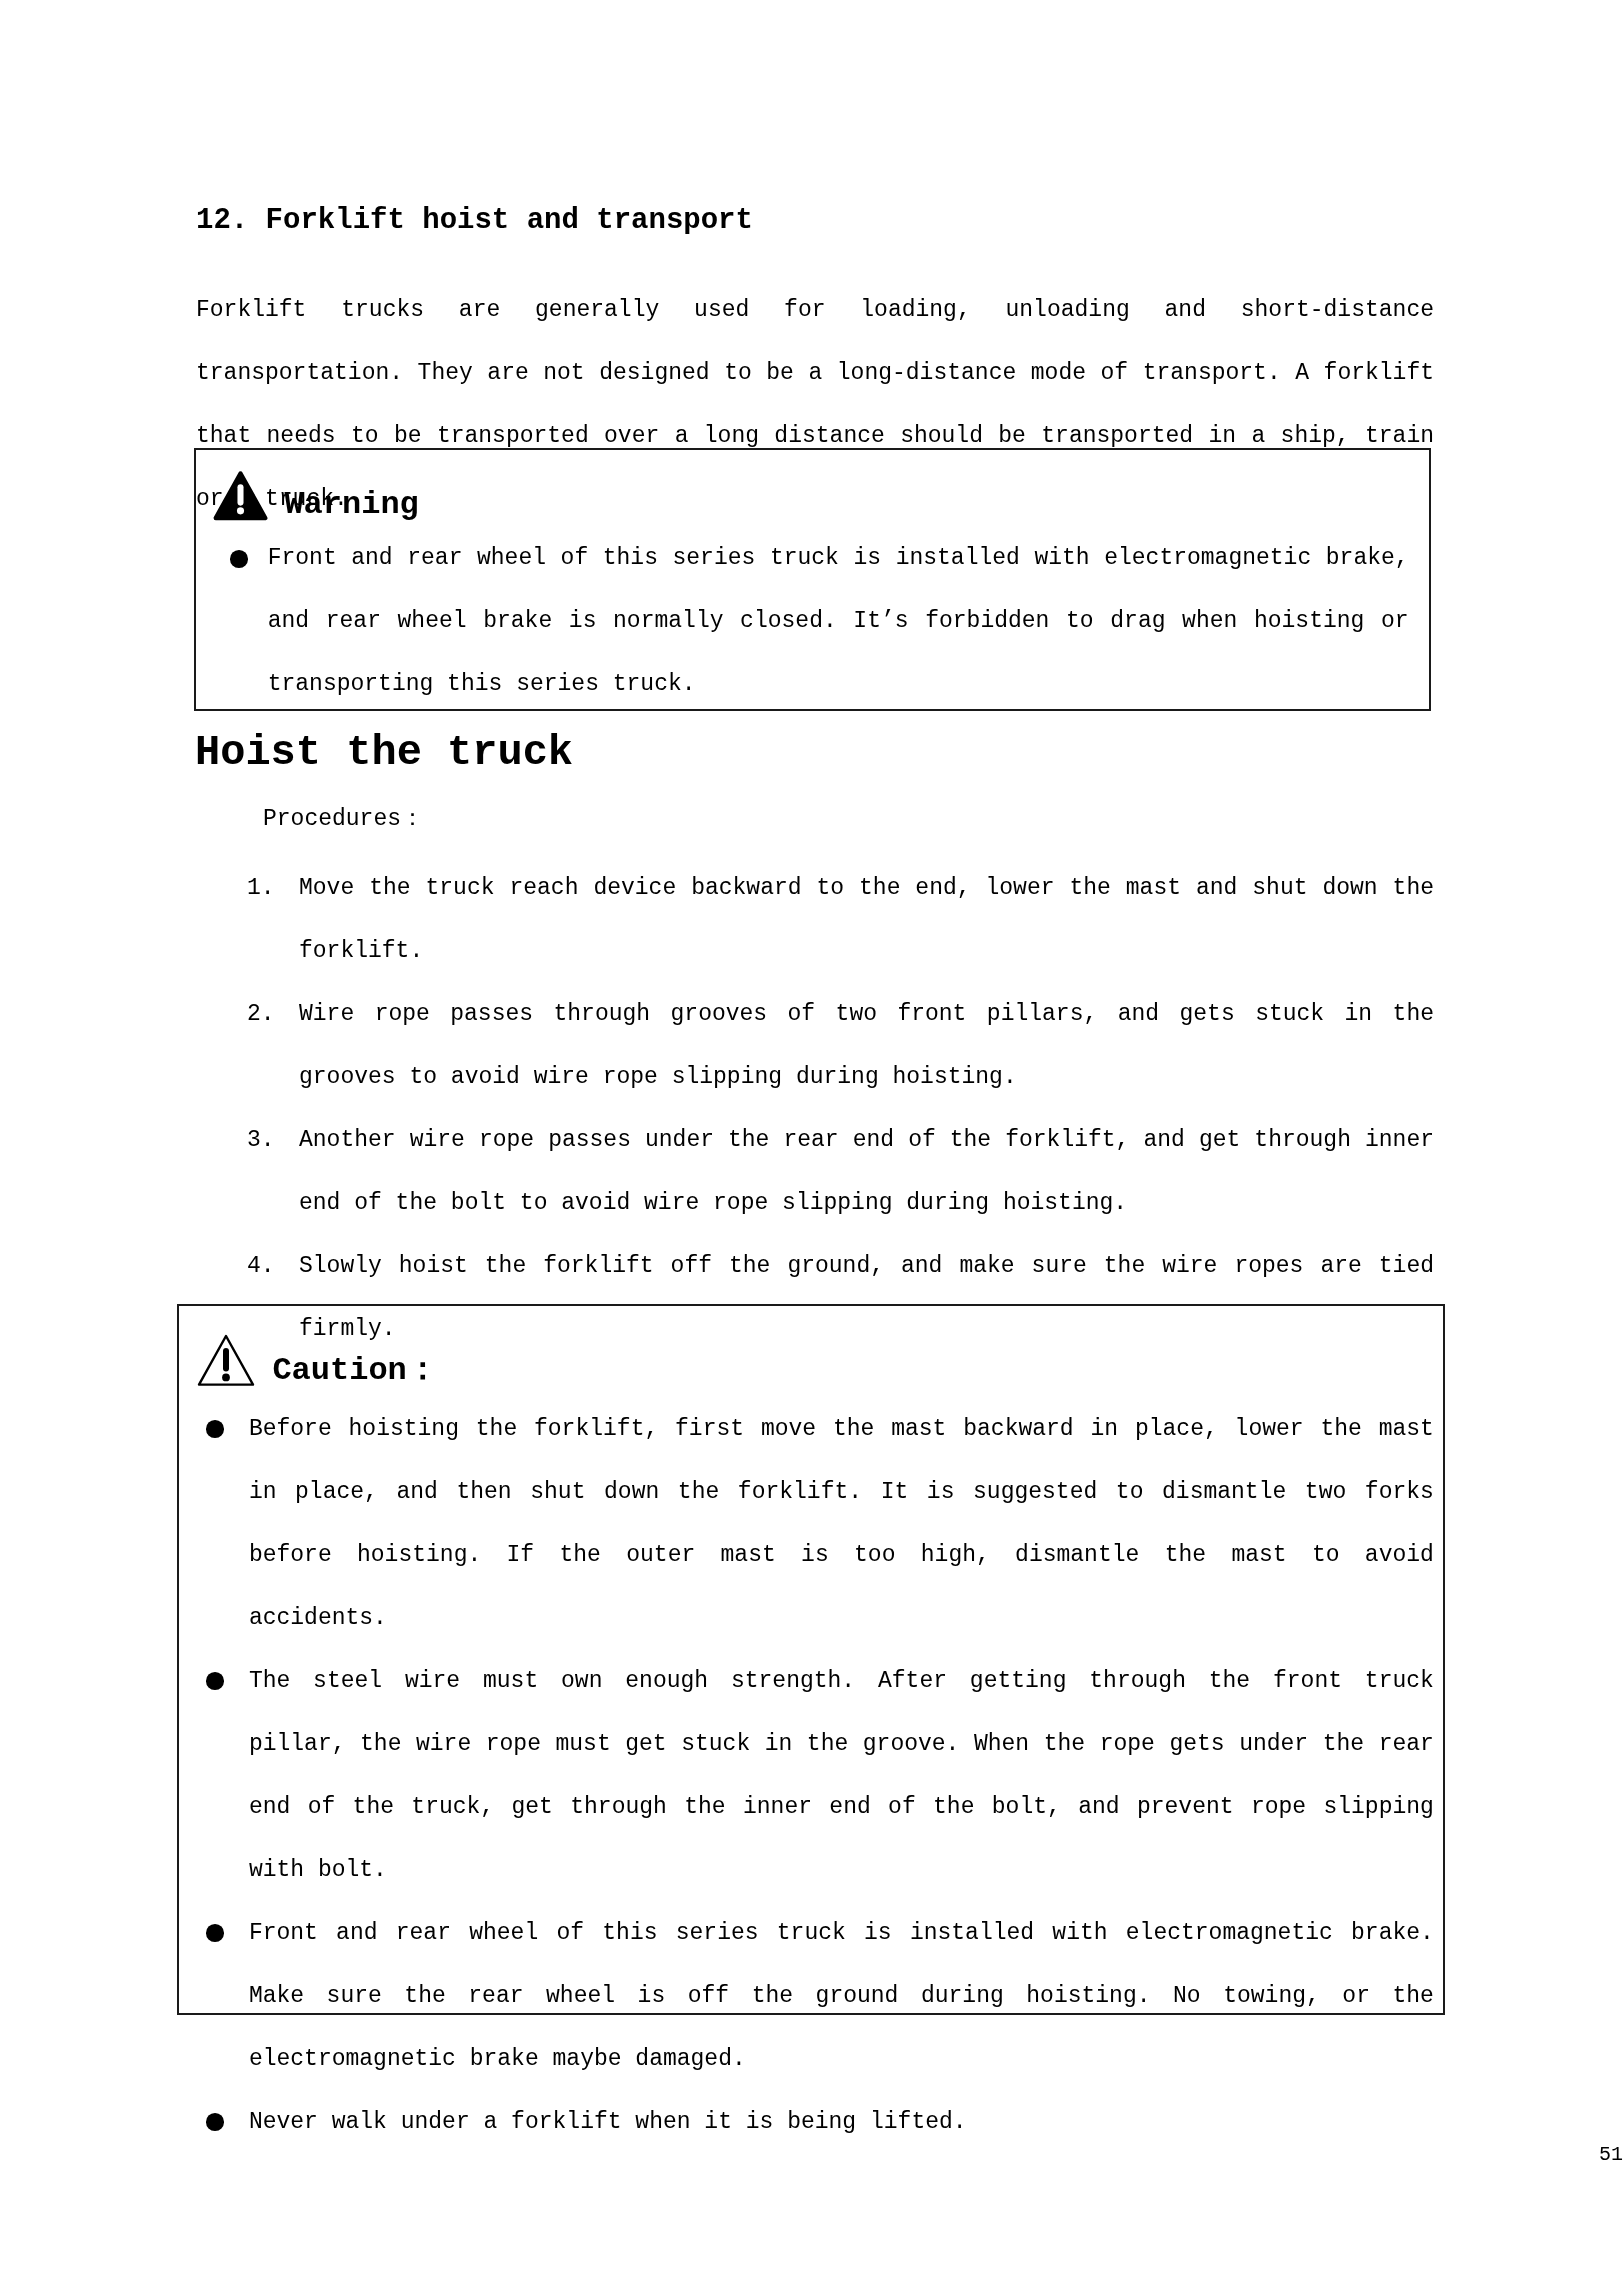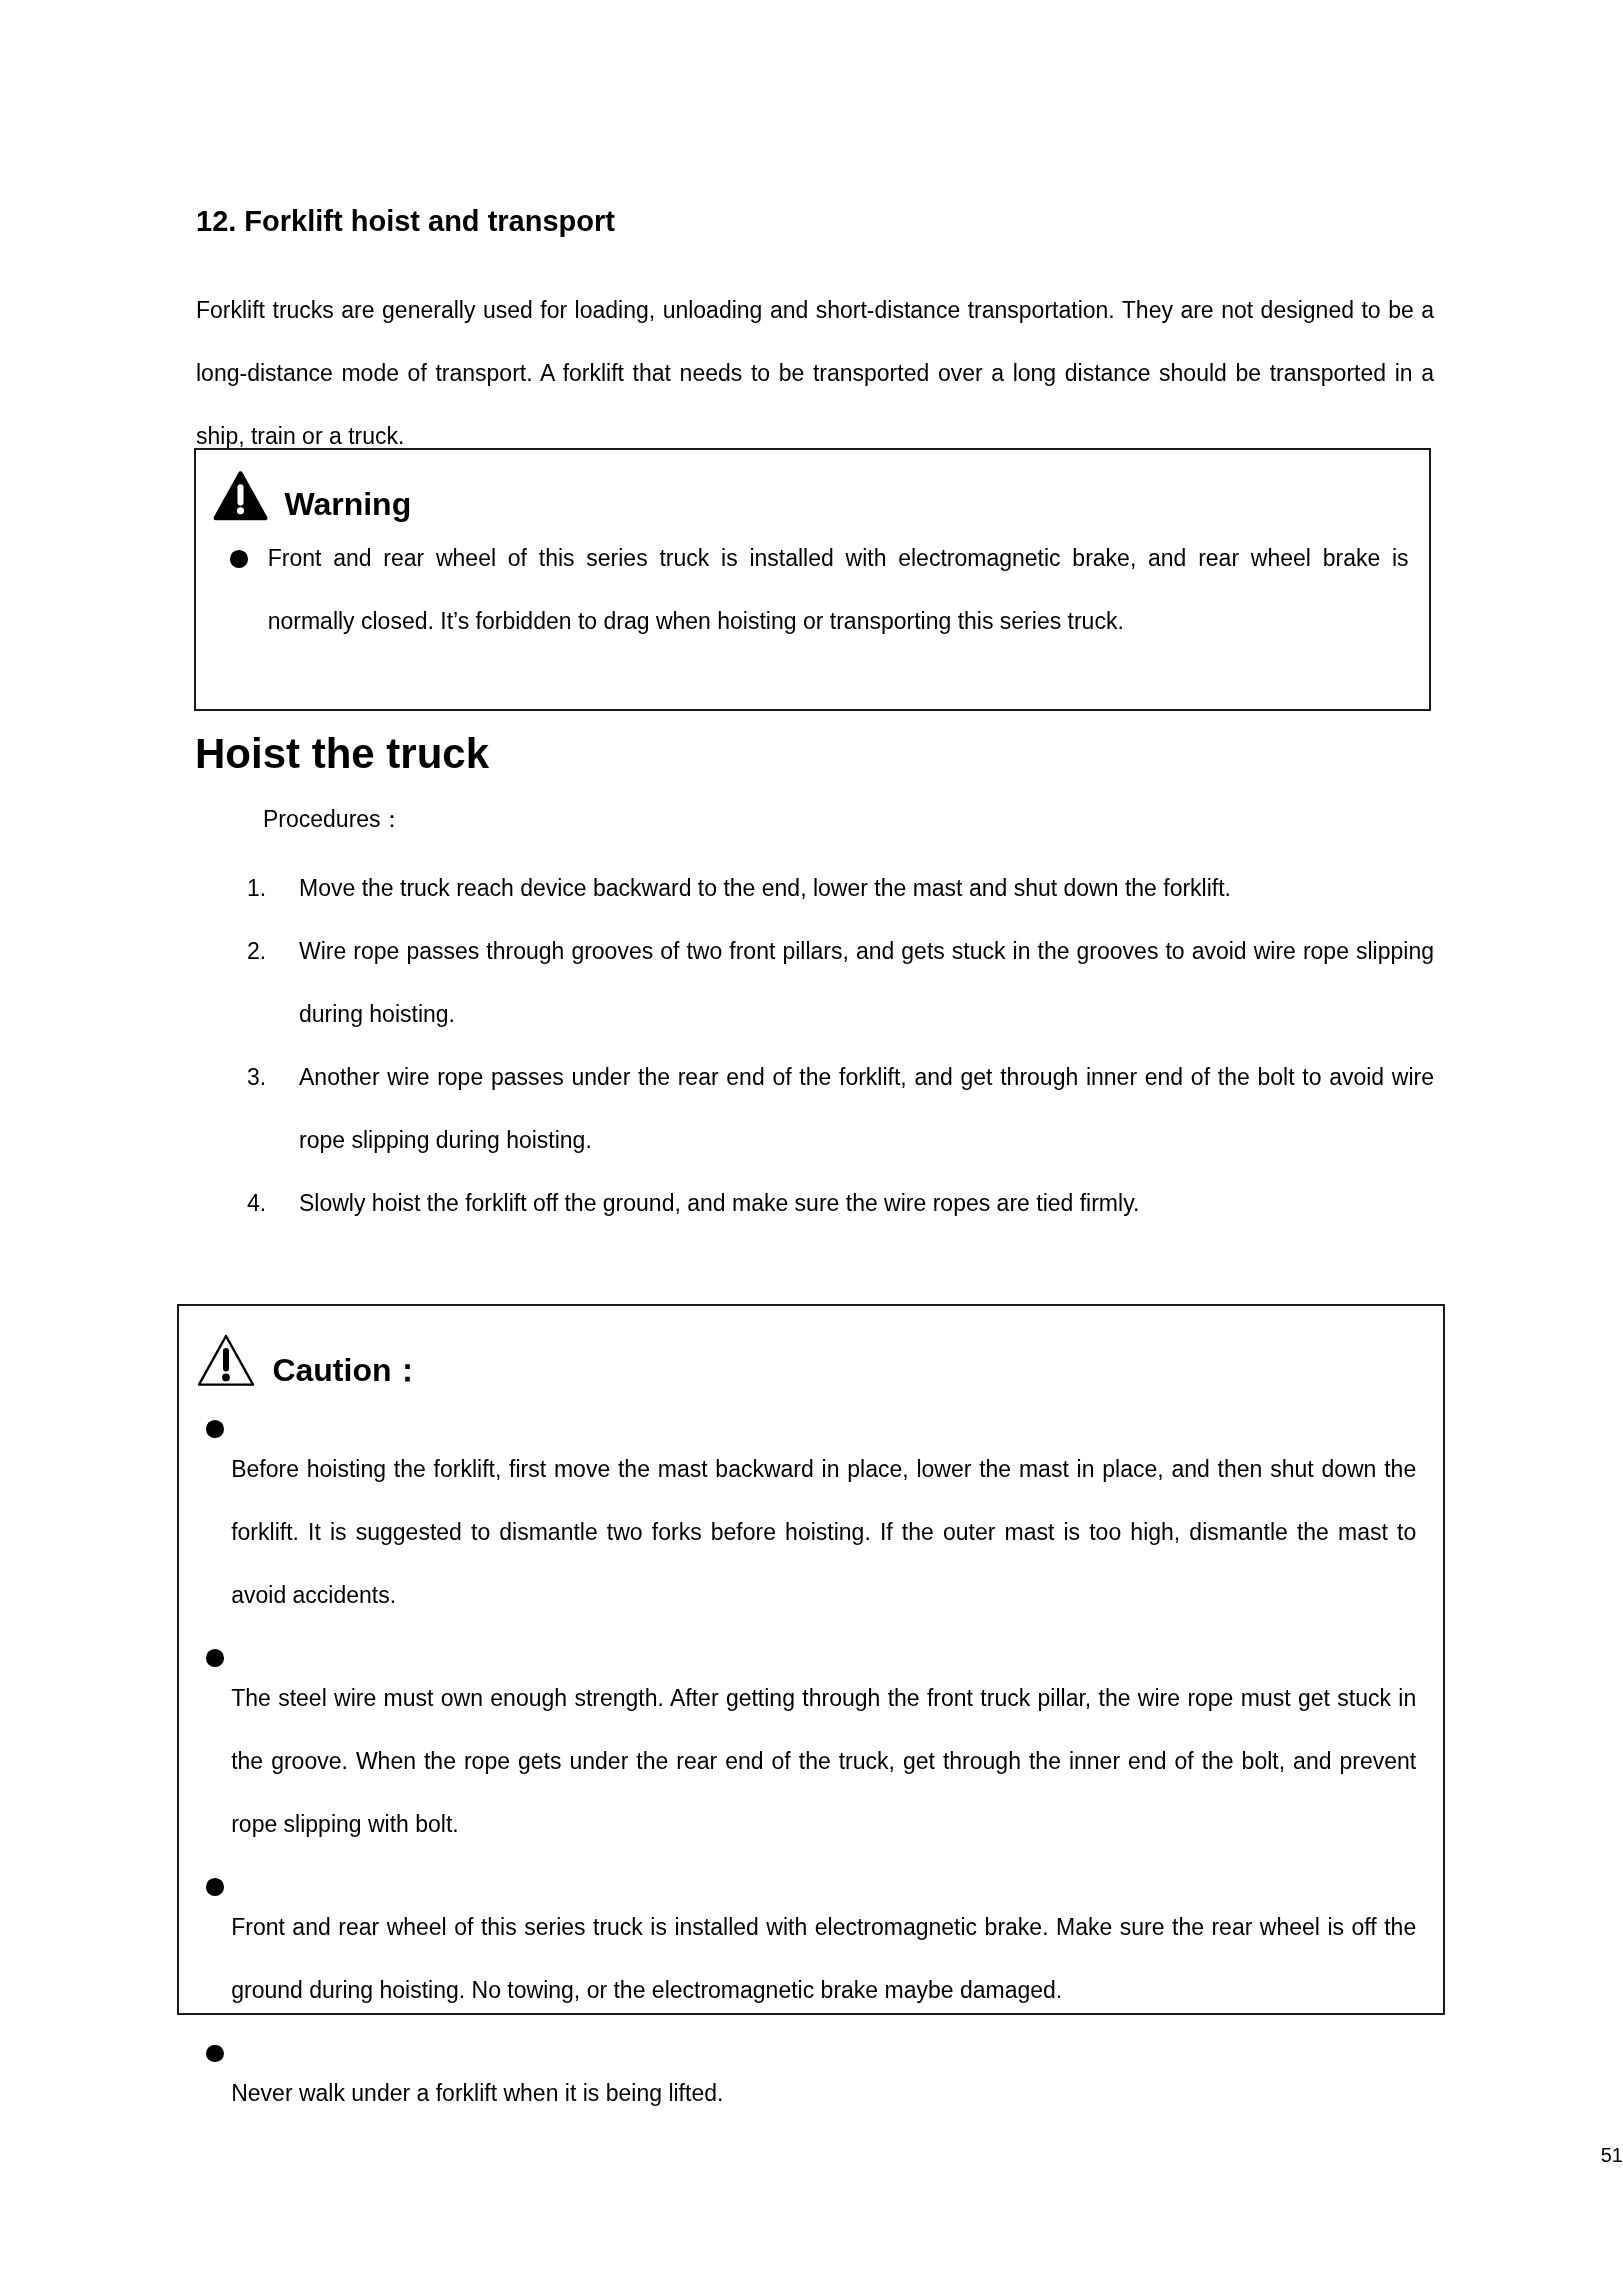--- a/index.html
+++ b/index.html
@@ -2,21 +2,21 @@
 <html style="font-size:11px"><head>
 <meta charset="utf-8">
 <style>
   html,body { margin:0; padding:0; background:#8a8a8a; }
   .page {
     position:relative;
     width:1623px; height:2295px;
     margin:0 auto;
     background:#ffffff;
     color:#000000;
-    font-family:Liberation Sans, sans-serif;
+    font-family:Liberation Mono, monospace;
     font-size:23px;
     overflow:hidden;
   }
 
   
   .doc-title {
     position:absolute; left:196px; top:204px;
     font-size:29px; font-weight:bold; line-height:34px;
     white-space:nowrap;
   }
@@ -68,21 +68,21 @@
 
   
   .caution-box {
     position:absolute; left:177px; top:1304px; width:1268px; height:711px;
     border:2px solid #1a1a1a; box-sizing:border-box;
     padding:11px 2px 0 17px;
   }
   .caut-icon-wrap { width:60px; height:56px; flex:0 0 auto; }
   .caution-box .box-header { height:71px; }
   .caution-items { margin-top:9.5px; }
-  .caution-item { display:flex; padding-left:10.2px;flex-direction:column; }
+  .caution-item { display:flex; padding-left:10.2px; }
   .caution-item .bullet-dot { margin-top:22.5px; }
   .caution-item .item-text {
     margin-left:25px; width:1185px;
     line-height:63px; text-align:justify;
   }
 
   .page-number {
     position:absolute; left:0; right:0; top:2140px;
     text-align:right; font-size:20px; line-height:30px;
   }

